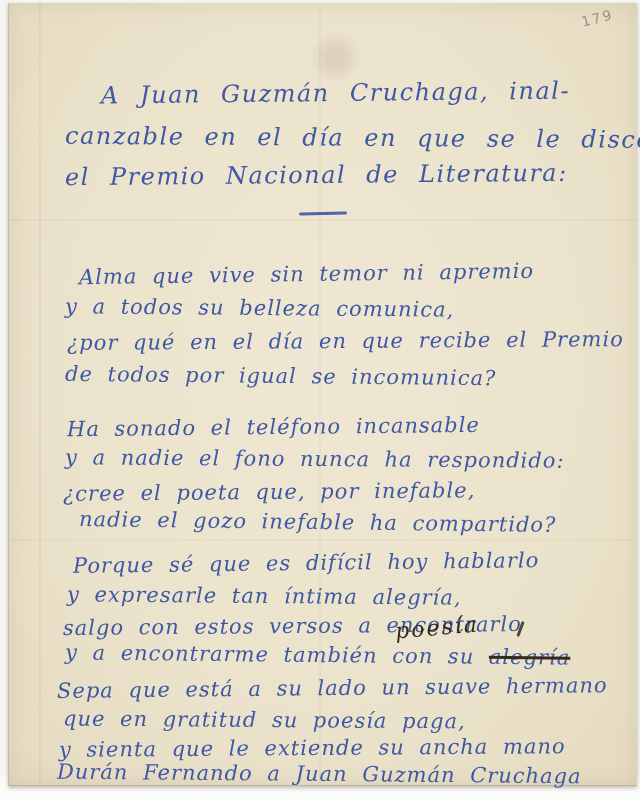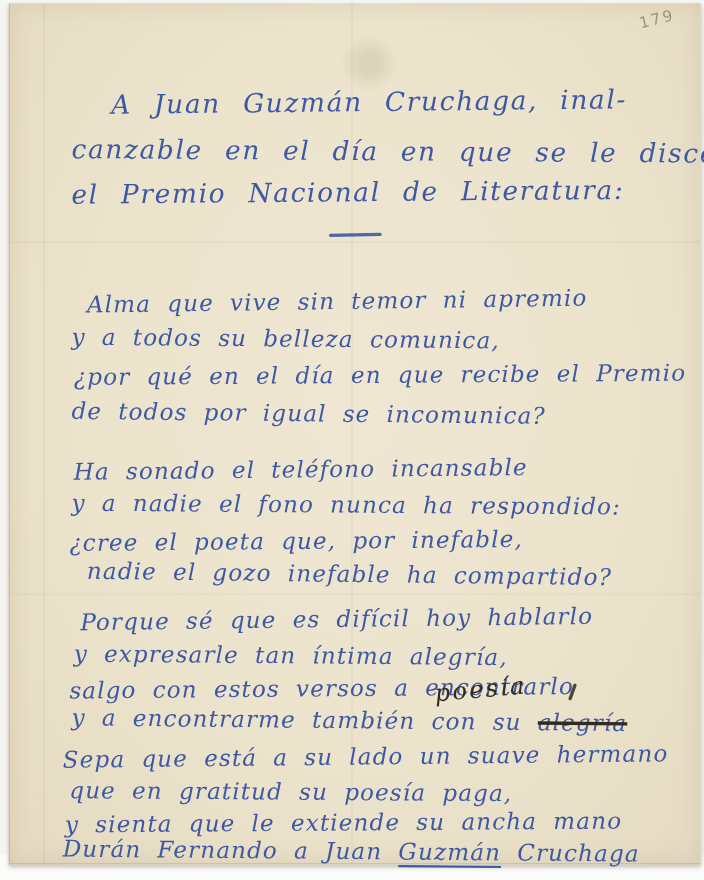--- a/index.html
+++ b/index.html
@@ -37,21 +37,20 @@
     font-size:14px;letter-spacing:2px;transform:rotate(-14deg);opacity:.85;
   }
   .divider{position:absolute;height:3px;background:var(--ink);border-radius:2px;opacity:.9;}
   .struck{
     text-decoration:line-through;
     text-decoration-color:var(--correction);
     text-decoration-thickness:3px;
     margin-top:38px;
   }
   .underlined{
-    text-decoration:underline;
     text-decoration-thickness:2px;
     text-underline-offset:5px;
     text-align:center;
   }
   .correction{
     position:absolute;color:var(--correction);font-style:italic;
     font-size:22px;letter-spacing:2px;transform:rotate(-5deg);
   }
   .corr-mark{
     position:absolute;width:3px;height:16px;background:var(--correction);

